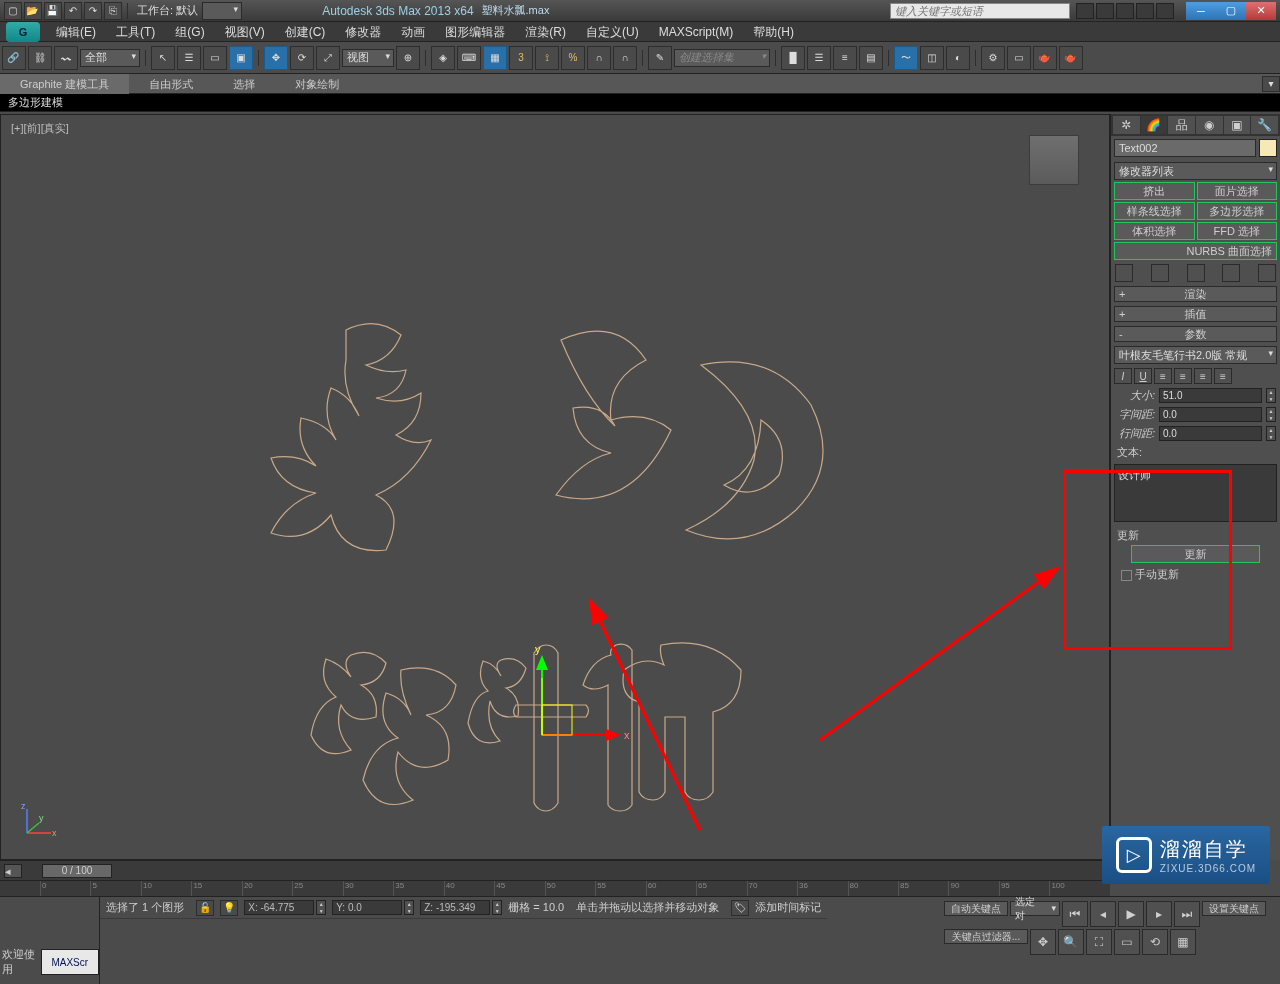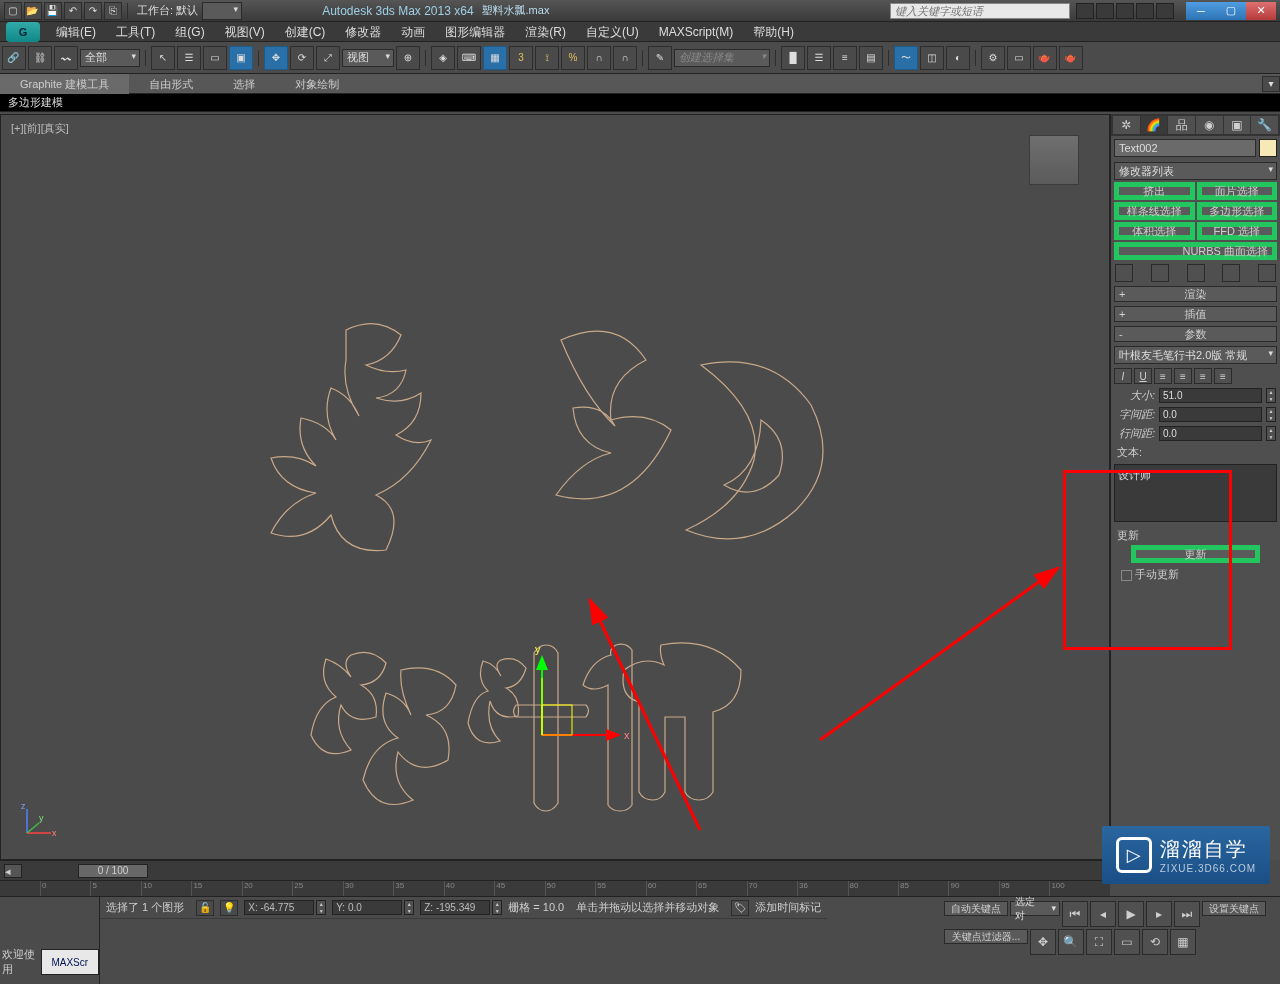--- a/index.html
+++ b/index.html
@@ -39,39 +39,39 @@
   .viewcube { position:absolute; top:20px; right:30px; width:50px; height:50px; background:linear-gradient(#888,#666); border:1px solid #333; opacity:.6;}
   .cmdpanel { width:170px; background:#4f4f4f; border-left:1px solid #222; display:flex; flex-direction:column;}
   .cmdtabs { height:22px; display:flex; gap:1px; background:#333; padding:2px;}
   .cmdtabs div { flex:1; background:#505050; display:flex; align-items:center; justify-content:center; font-size:12px;}
   .cmdtabs div.act { background:#3a3a3a;}
   .namerow { display:flex; padding:3px;}
   .namefield { flex:1; height:18px; background:#6a6a6a; border:1px solid #2a2a2a; color:#ddd; padding:0 4px; font-size:11px; display:flex; align-items:center;}
   .swatch { width:18px; height:18px; background:#f7e9b5; border:1px solid #222; margin-left:3px;}
   .modlist { margin:2px 3px; height:18px;}
   .btnrow { display:flex; gap:2px; padding:0 3px 2px;}
-  .pbtn { flex:1; height:18px; background:#5a5a5a; border:5px solid #22c55e; display:flex; align-items:center; justify-content:center; font-size:11px;}
+  .pbtn { flex:1; height:18px; background:#5a5a5a; border:1px solid #22c55e; display:flex; align-items:center; justify-content:center; font-size:11px;}
   .stack { margin:2px 3px; height:112px; background:#3a3a3a; border:1px solid #222; padding:4px; font-size:11px; color:#ddd;}
   .stackicons { display:flex; gap:4px; padding:2px 4px; justify-content:space-between;}
   .stackicons div { width:18px; height:18px; background:#505050; border:1px solid #2a2a2a;}
   .rollup { margin:2px 3px;}
   .rolluphdr { height:16px; background:#5a5a5a; border:1px solid #2a2a2a; display:flex; align-items:center; justify-content:center; font-size:11px; position:relative;}
   .rolluphdr .pm { position:absolute; left:4px;}
   .field-row { display:flex; align-items:center; padding:2px 4px; gap:4px; font-size:11px;}
   .field-row label { width:40px; text-align:right;font-style:italic;}
   .nfield { flex:1; height:15px; background:#3a3a3a; border:1px solid #222; color:#ddd; padding:0 3px; font-size:10px; display:flex; align-items:center;}
   .spinner { width:10px; height:15px; background:#505050; border:1px solid #222; display:flex; flex-direction:column;}
   .spinner div { flex:1; font-size:5px; text-align:center; line-height:6px;}
   .tbox { margin:2px 3px; height:58px; background:#3a3a3a; border:1px solid #222; padding:3px; font-size:11px; color:#ddd;}
   .fmt-row { display:flex; gap:2px; padding:2px 3px;}
   .fmt-row div { width:18px; height:16px; background:#505050; border:1px solid #2a2a2a; display:flex; align-items:center; justify-content:center; font-size:10px;}
   .redbox { position:absolute; border:3px solid #ff0000; pointer-events:none; z-index:50;}
   .arrow { position:absolute; pointer-events:none; z-index:51;}
   .timeslider { position:absolute; left:0; right:170px; bottom:104px; height:20px; background:#3a3a3a; border-top:1px solid #222; display:flex; align-items:center;}
-  .tknob { width:70px; height:14px; background:#686868; border:1px solid #222; margin-left:56px; text-align:center; font-size:10px; line-height:12px;}
+  .tknob { width:70px; height:14px; background:#686868; border:1px solid #222; margin-left:20px; text-align:center; font-size:10px; line-height:12px;}
   .trackbar { position:absolute; left:0; right:170px; bottom:88px; height:16px; background:#3a3a3a; border-top:1px solid #222; font-size:8px; overflow:hidden;}
   .ticks { position:absolute; left:40px; right:10px; top:0; bottom:0; display:flex;}
   .ticks span { flex:1; border-left:1px solid #555; color:#888; font-size:8px; padding-left:1px;}
   .status { position:absolute; left:0; right:0; bottom:0; height:88px; background:#4b4b4b; border-top:1px solid #222; display:flex;}
   .status-left { width:100px; border-right:1px solid #222; display:flex; flex-direction:column;}
   .sl-top { height:44px; display:flex; align-items:center; justify-content:center;}
   .sl-bot { height:44px; display:flex; align-items:center;}
   .maxscr { width:70px; height:26px; background:#e8e8e8; border:1px solid #222; color:#015; display:flex; align-items:center; justify-content:center; font-size:10px;}
   .status-mid { flex:1; display:flex; flex-direction:row;}
   .sm-row { height:22px; display:flex; align-items:center; padding:0 6px; gap:6px; border-bottom:1px solid #3a3a3a; font-size:11px;}

